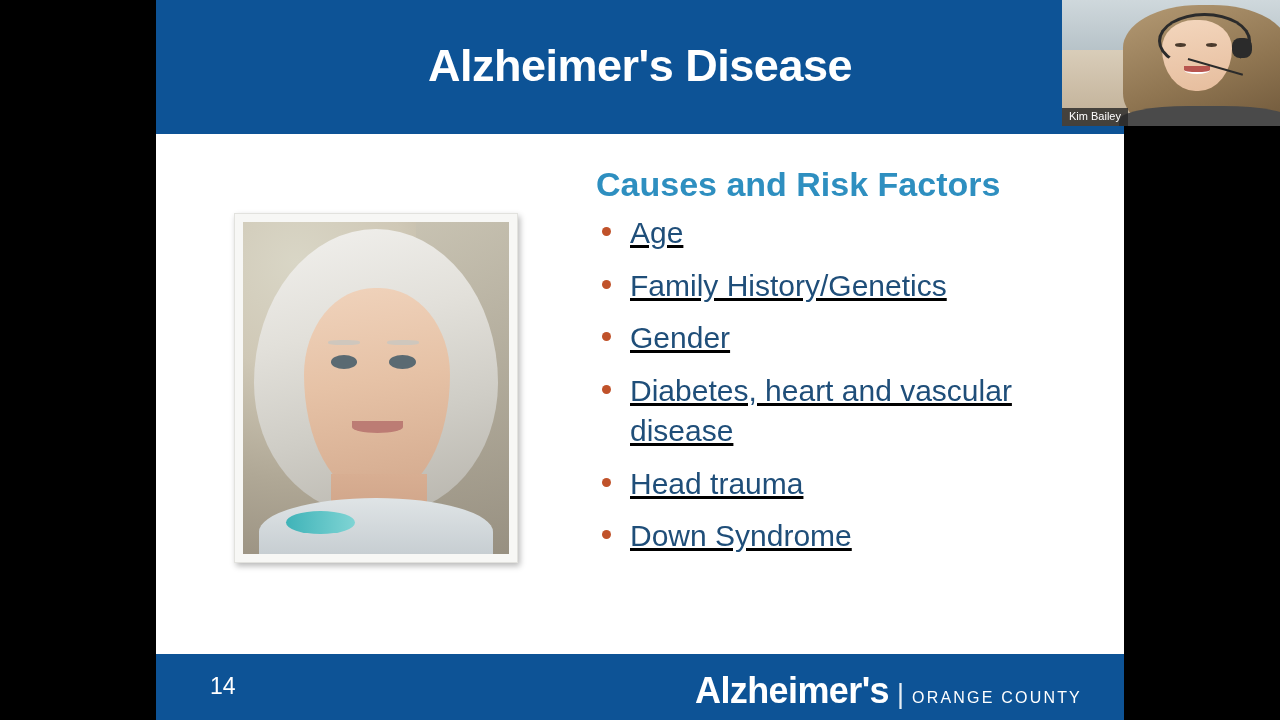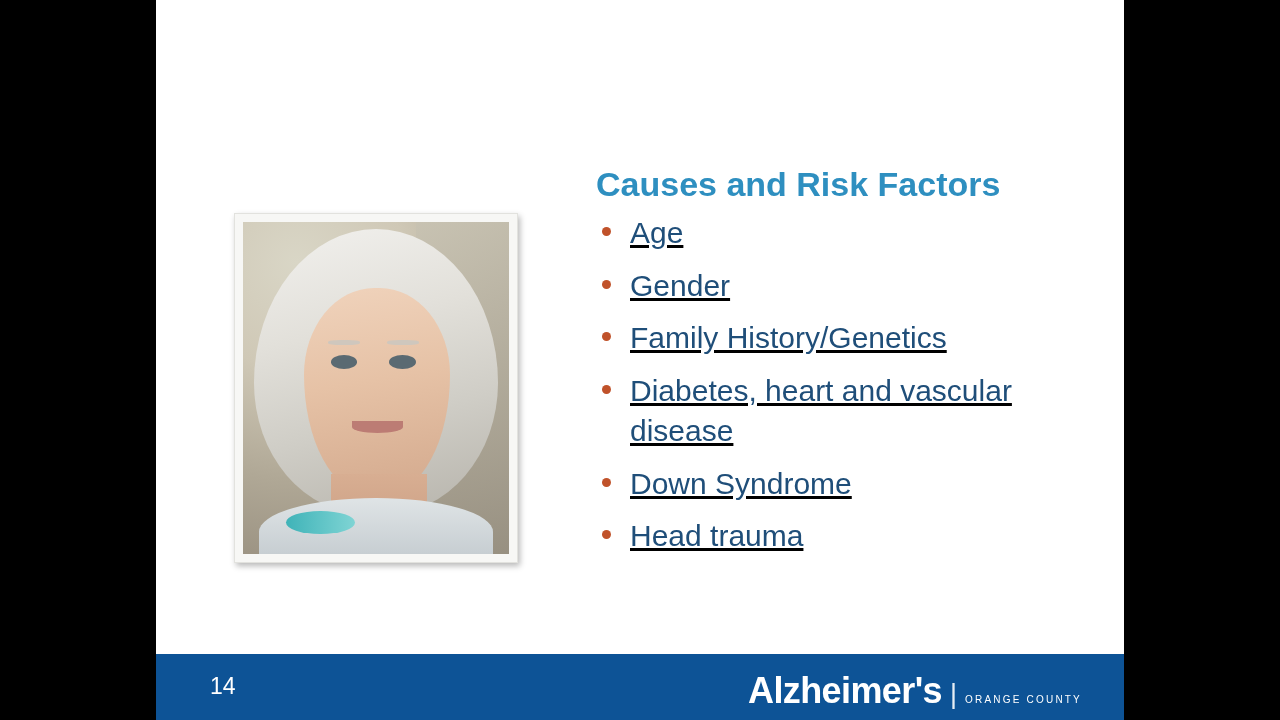--- a/index.html
+++ b/index.html
@@ -244,21 +244,21 @@
     font-weight: bold;
     letter-spacing: -0.6px;
   }
   #logo .sep {
     font-size: 27px;
     font-weight: 300;
     margin: 0 8px;
     opacity: .9;
   }
   #logo .sub {
-    font-size: 10px;
+    font-size: 16px;
     letter-spacing: 2.2px;
   }
 
   
   #webcam {
     position: absolute;
     right: 0;
     top: 0;
     width: 218px;
     height: 126px;
@@ -366,20 +366,23 @@
     line-height: 1;
   }
 </style>
 </head>
 <body>
 
 <div id="stage">
 
   <div id="slide">
 
+    <div id="slide-header">
+      <div id="slide-title">Alzheimer's Disease</div>
+    </div>
 
     <div id="slide-body">
 
       <div id="photo-frame">
         <div id="photo">
           <div class="bg"></div>
           <div class="bg2"></div>
           <div class="hair"></div>
           <div class="face"></div>
           <div class="brow-l"></div>
@@ -395,48 +398,62 @@
 
       <div id="content">
         <h2 id="subtitle">Causes and Risk Factors</h2>
         <ul id="bullets">
           <li>
             <span class="dot"></span>
             <span>Age</span>
           </li>
           <li>
             <span class="dot"></span>
+            <span>Family History/Genetics</span>
+          </li>
+          <li>
+            <span class="dot"></span>
             <span>Gender</span>
           </li>
           <li>
             <span class="dot"></span>
-            <span>Family History/Genetics</span>
-          </li>
-          <li>
-            <span class="dot"></span>
             <span>Diabetes, heart and vascular disease</span>
           </li>
           <li>
             <span class="dot"></span>
+            <span>Head trauma</span>
+          </li>
+          <li>
+            <span class="dot"></span>
             <span>Down Syndrome</span>
-          </li>
-          <li>
-            <span class="dot"></span>
-            <span>Head trauma</span>
           </li>
         </ul>
       </div>
 
     </div>
 
     <div id="slide-footer">
       <div id="page-number">14</div>
       <div id="logo">
         <span class="brand">Alzheimer's</span>
         <span class="sep">|</span>
         <span class="sub">ORANGE COUNTY</span>
       </div>
     </div>
 
   </div>
 
+  <div id="webcam">
+    <div class="sky"></div>
+    <div class="wall"></div>
+    <div class="hair-back"></div>
+    <div class="face"></div>
+    <div class="eye1"></div>
+    <div class="eye2"></div>
+    <div class="smile"></div>
+    <div class="headset-band"></div>
+    <div class="earpiece"></div>
+    <div class="headset-mic"></div>
+    <div class="shoulder"></div>
+    <div id="webcam-name">Kim Bailey</div>
+  </div>
 
 </div>
 
 </body></html>

